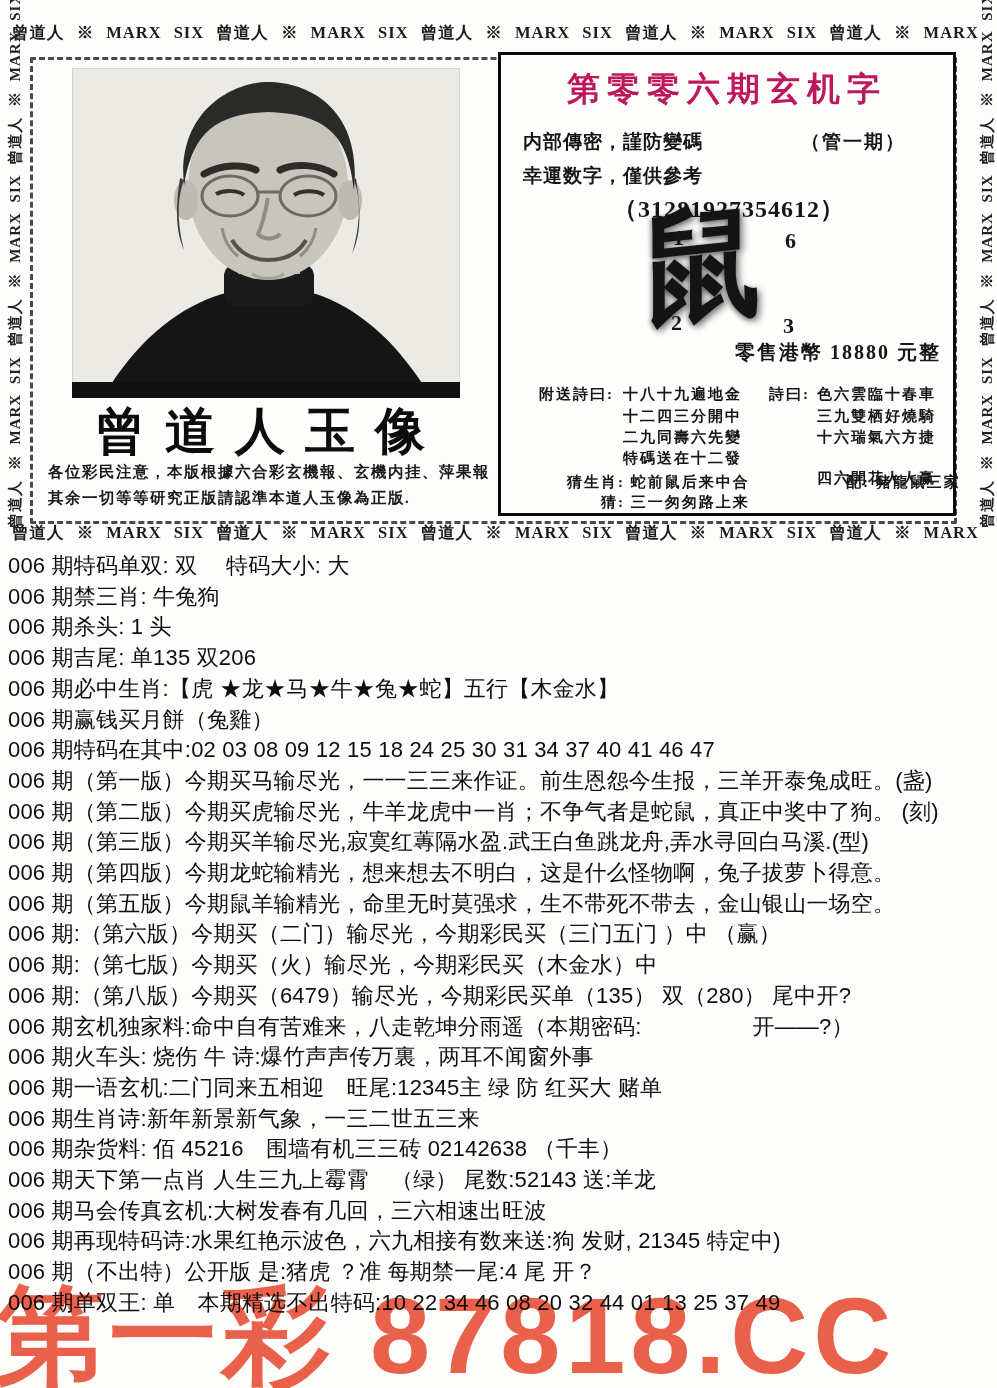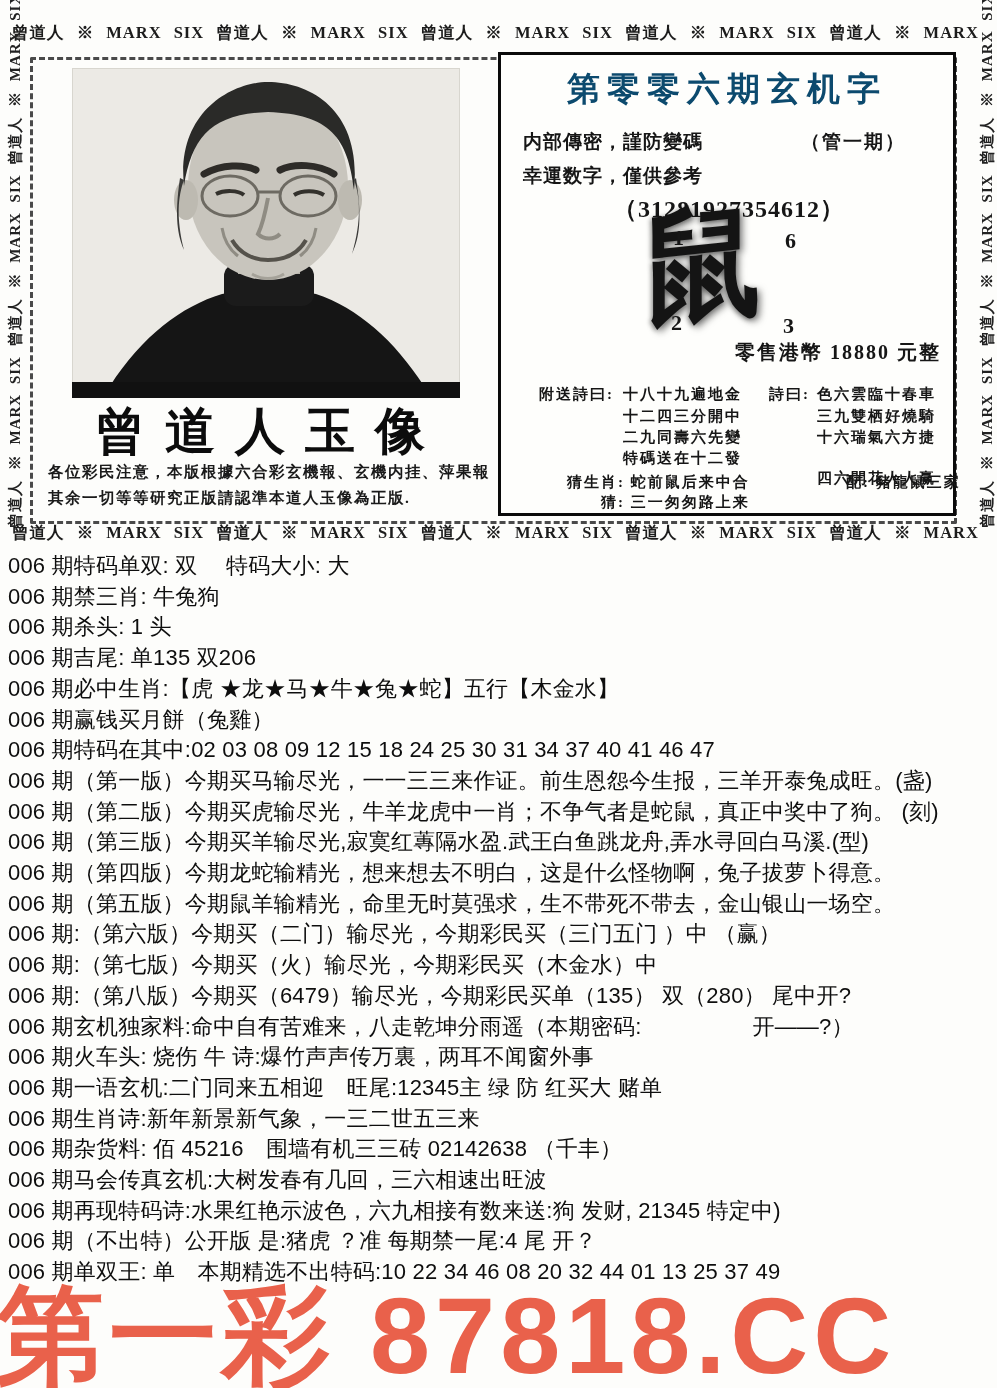--- a/index.html
+++ b/index.html
@@ -30,21 +30,21 @@
   .notice{position:absolute;left:48px;width:440px;font-family:"Liberation Serif",serif;
           font-weight:bold;font-size:15.5px;color:#1a1a1a;letter-spacing:1.5px;white-space:nowrap;}
   .notice.n1{top:462px;}
   .notice.n2{top:488px;}
 
   
   .mbox{position:absolute;left:498px;top:52px;width:452px;height:458px;
         border:3px solid #0a0a0a;background:#fefefc;}
   .mbox .title{position:absolute;left:0;top:12px;width:100%;text-align:center;
         font-family:"Liberation Serif",serif;font-weight:bold;font-size:33px;
-        letter-spacing:7px;color:#0c4a6e;white-space:nowrap;}
+        letter-spacing:7px;color:#be185d;white-space:nowrap;}
   .mser{position:absolute;font-family:"Liberation Serif",serif;font-weight:bold;
         color:#161616;white-space:nowrap;}
   .l-secret{left:22px;top:74px;font-size:19px;letter-spacing:1px;}
   .l-issue{left:300px;top:74px;font-size:19px;letter-spacing:2px;}
   .l-lucky{left:22px;top:108px;font-size:19px;letter-spacing:1px;}
   .l-nums{left:112px;top:138px;font-size:24px;letter-spacing:1px;font-family:"Liberation Serif",serif;}
   .glyph{left:140px;top:150px;font-size:122px;line-height:1;color:#141414;
          transform:rotate(-6deg) skewX(-6deg);
          text-shadow:3px 3px 7px rgba(20,20,20,.55), -2px 1px 4px rgba(20,20,20,.35);}
   .cnum{font-size:22px;font-family:"Liberation Serif",serif;}
@@ -170,20 +170,21 @@
     <div class="bline">006 期（第四版）今期龙蛇输精光，想来想去不明白，这是什么怪物啊，兔子拔萝卜得意。</div>
     <div class="bline">006 期（第五版）今期鼠羊输精光，命里无时莫强求，生不带死不带去，金山银山一场空。</div>
     <div class="bline">006 期:（第六版）今期买（二门）输尽光，今期彩民买（三门五门 ）中 （赢）</div>
     <div class="bline">006 期:（第七版）今期买（火）输尽光，今期彩民买（木金水）中</div>
     <div class="bline">006 期:（第八版）今期买（6479）输尽光，今期彩民买单（135） 双（280） 尾中开?</div>
     <div class="bline">006 期玄机独家料:命中自有苦难来，八走乾坤分雨遥（本期密码:　　　　　开——?）</div>
     <div class="bline">006 期火车头: 烧伤 牛 诗:爆竹声声传万裏，两耳不闻窗外事</div>
     <div class="bline">006 期一语玄机:二门同来五相迎　旺尾:12345主 绿 防 红买大 赌单</div>
     <div class="bline">006 期生肖诗:新年新景新气象，一三二世五三来</div>
     <div class="bline">006 期杂货料: 佰 45216　围墙有机三三砖 02142638 （千丰）</div>
+    <div class="bline">006 期天下第一点肖 人生三九上霉霄　（绿） 尾数:52143 送:羊龙</div>
     <div class="bline">006 期马会传真玄机:大树发春有几回，三六相速出旺波</div>
     <div class="bline">006 期再现特码诗:水果红艳示波色，六九相接有数来送:狗 发财, 21345 特定中)</div>
     <div class="bline">006 期（不出特）公开版 是:猪虎 ？准 每期禁一尾:4 尾 开？</div>
     <div class="bline">006 期单双王: 单　本期精选不出特码:10 22 34 46 08 20 32 44 01 13 25 37 49</div>
   </div>
 
   <div class="watermark" style="color: rgb(232, 70, 44);">第一彩 87818.CC</div>
 
 </div>
 

